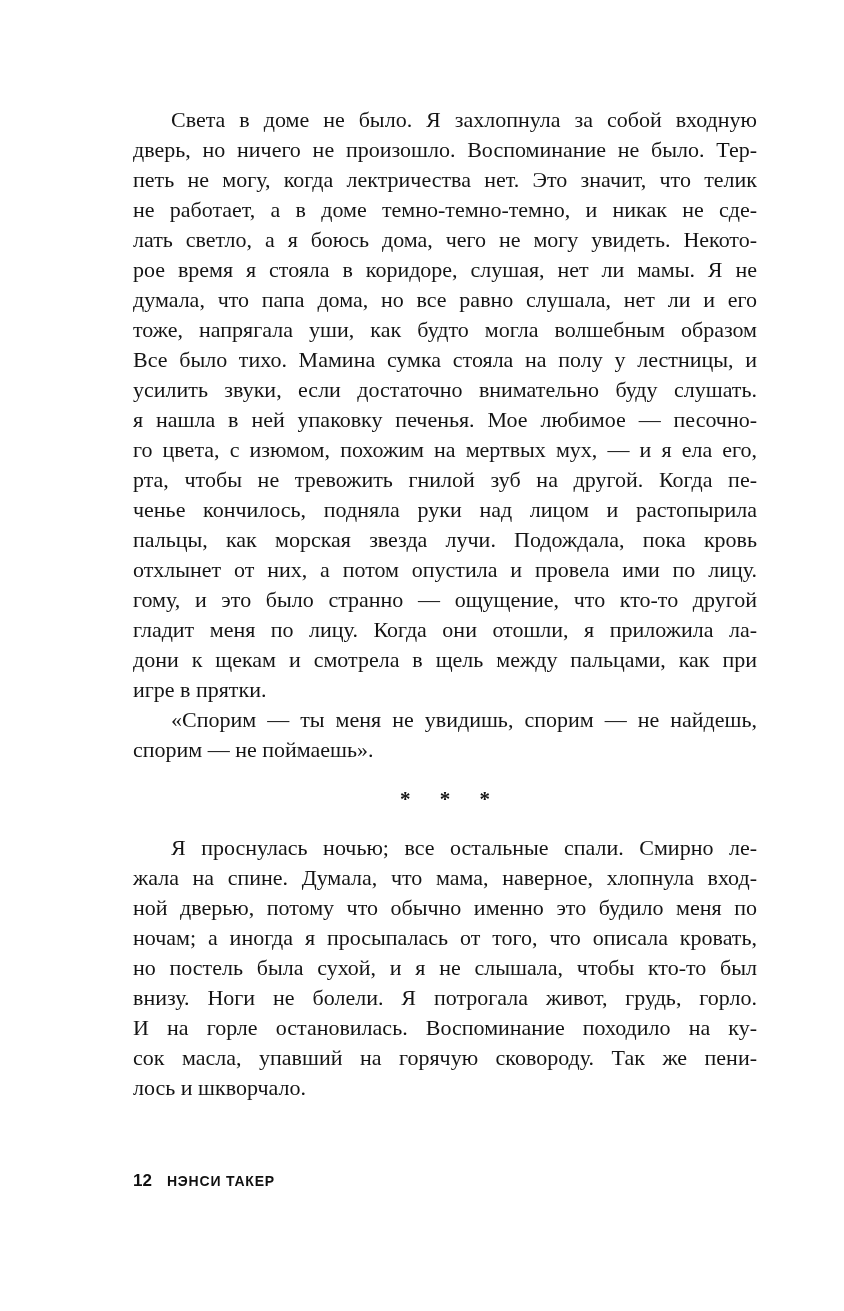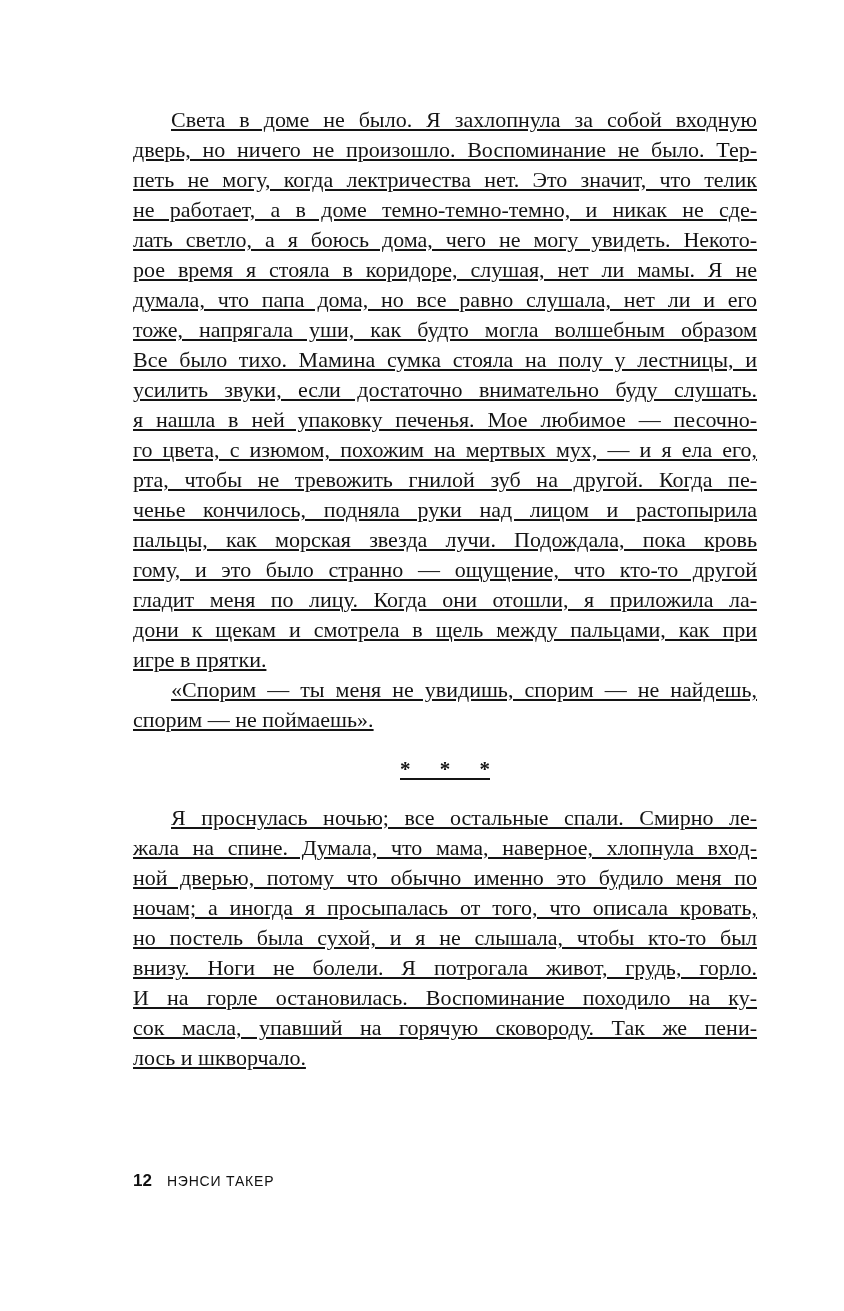--- a/index.html
+++ b/index.html
@@ -20,21 +20,20 @@
     inset: 0;
     background: #ffffff;
   }
   .text-block {
     position: absolute;
     left: 133px;
     top: 105px;
     width: 624px;
     font-size: 22px;
     line-height: 30px;
-    text-decoration: underline;
   }
   .paragraph {
     margin: 0;
   }
   .line {
     text-align: justify;
     text-align-last: justify;
     white-space: normal;
   }
   .line.indent {
@@ -64,21 +63,21 @@
     color: #111111;
   }
   .page-num {
     font-weight: bold;
     font-size: 17px;
   }
   .running-title {
     font-size: 14px;
     letter-spacing: 0.8px;
     margin-left: 15px;
-    font-weight: normal;
+    font-weight: bold;
   }
 </style>
 </head>
 <body>
 
 <div class="page">
 
   <div class="text-block">
 
   <div class="paragraph">
@@ -90,20 +89,21 @@
         <div class="line">рое время я стояла в коридоре, слушая, нет ли мамы. Я не</div>
         <div class="line">думала, что папа дома, но все равно слушала, нет ли и его</div>
         <div class="line">тоже, напрягала уши, как будто могла волшебным образом</div>
         <div class="line">Все было тихо. Мамина сумка стояла на полу у лестницы, и</div>
         <div class="line">усилить звуки, если достаточно внимательно буду слушать.</div>
         <div class="line">я нашла в ней упаковку печенья. Мое любимое — песочно-</div>
         <div class="line">го цвета, с изюмом, похожим на мертвых мух, — и я ела его,</div>
         <div class="line">рта, чтобы не тревожить гнилой зуб на другой. Когда пе-</div>
         <div class="line">ченье кончилось, подняла руки над лицом и растопырила</div>
         <div class="line">пальцы, как морская звезда лучи. Подождала, пока кровь</div>
+        <div class="line">отхлынет от них, а потом опустила и провела ими по лицу.</div>
         <div class="line">гому, и это было странно — ощущение, что кто-то другой</div>
         <div class="line">гладит меня по лицу. Когда они отошли, я приложила ла-</div>
         <div class="line">дони к щекам и смотрела в щель между пальцами, как при</div>
         <div class="line para-last">игре в прятки.</div>
       </div>
       <div class="paragraph">
         <div class="line indent">«Спорим — ты меня не увидишь, спорим — не найдешь,</div>
         <div class="line para-last">спорим — не поймаешь».</div>
       </div>
       <div class="separator">* * *</div>

